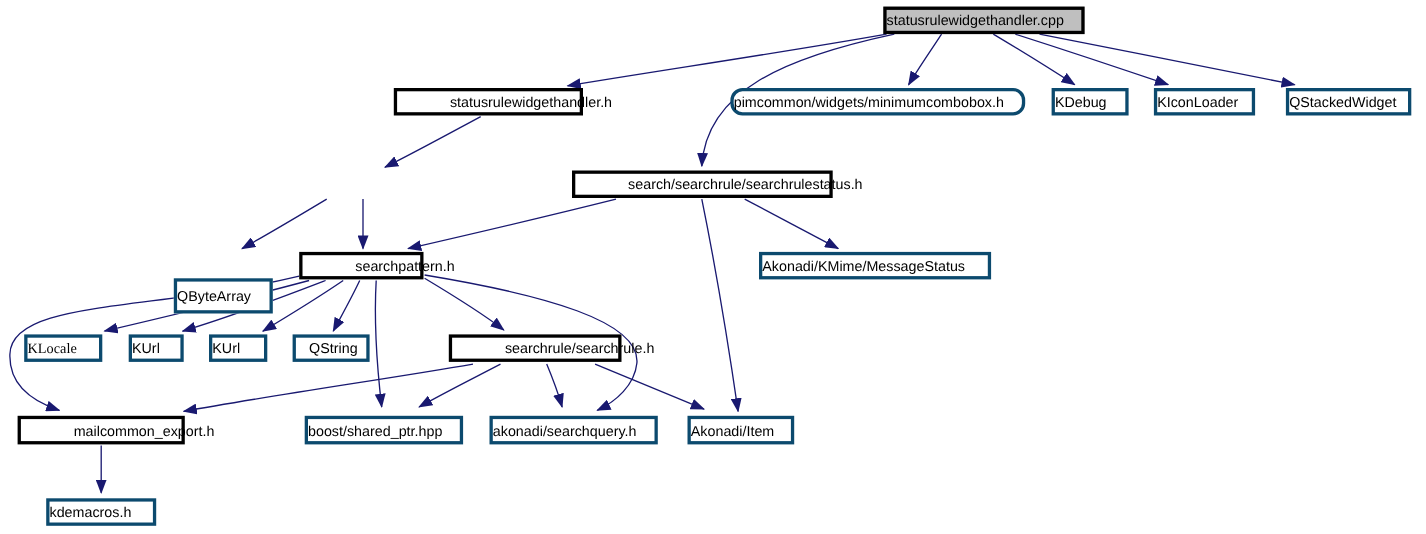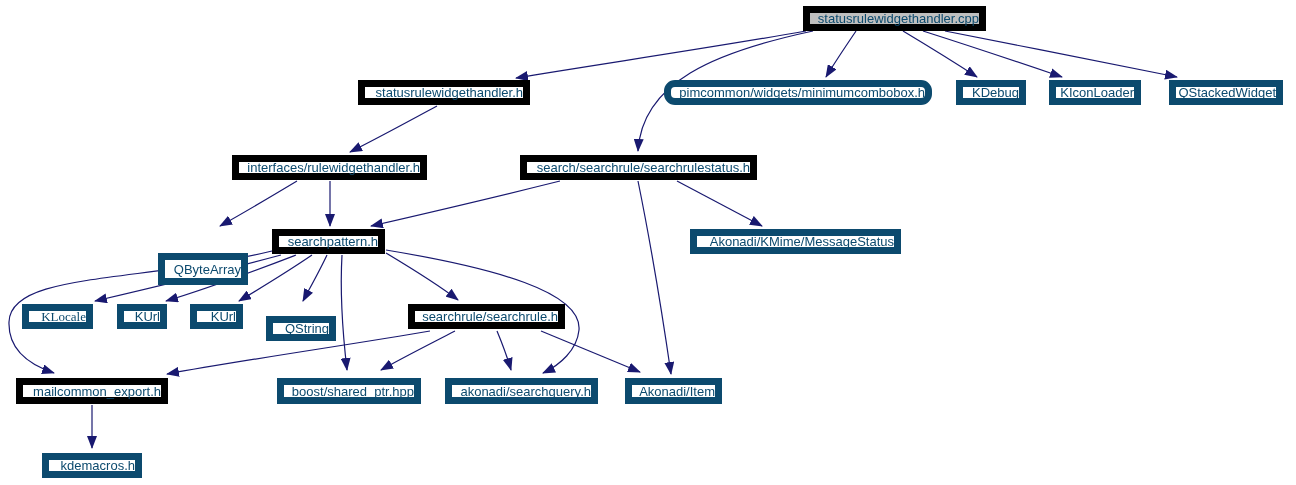--- a/index.html
+++ b/index.html
@@ -6,25 +6,25 @@
   .canvas{
     position:relative;
     width:1296px;height:485px;
     background:#ffffff;
     font-family:"Liberation Sans", sans-serif;
     overflow:hidden;
   }
   svg.edges{position:absolute;left:0;top:0;}
   .node{
     position:absolute;
-    display:flex;align-items:center;justify-content:flex-end;
+    display:flex;align-items:center;justify-content:flex-start;
     box-sizing:border-box;
     background:#ffffff;
-    border:7px solid #0c4a6e;
-    color:#0c4a6e;
+    border:3px solid #0c4a6e;
+    color:#000000;
     font-size:13px;
     white-space:nowrap;
     line-height:1;
   }
   .node.internal{border-color:#000000;padding-left:48px;}
   .node.main{background:#bfbfbf;border-color:#000000;}
 </style>
 </head>
 <body>
 
@@ -72,23 +72,20 @@
     </div>
     <div class="node external" style="left: 956px; top: 80px; width: 70px; height: 25px;">
       <span>KDebug</span>
     </div>
     <div class="node external" style="left: 1049px; top: 80px; width: 92px; height: 25px;">
       <span>KIconLoader</span>
     </div>
     <div class="node external" style="left: 1169px; top: 80px; width: 114px; height: 25px;">
       <span>QStackedWidget</span>
     </div>
-    <div class="node internal" style="left: 232px; top: 155px; width: 195px; height: 25px;">
-      <span>interfaces/rulewidgethandler.h</span>
-    </div>
     <div class="node internal" style="left: 520px; top: 155px; width: 237px; height: 25px;">
       <span>search/searchrule/searchrulestatus.h</span>
     </div>
     <div class="node external" style="left: 158px; top: 241px; width: 90px; height: 32px; margin-top: 12px;">
       <span>QByteArray</span>
     </div>
     <div class="node internal" style="left: 272px; top: 229px; width: 113px; height: 25px;">
       <span>searchpattern.h</span>
     </div>
     <div class="node external" style="left: 690px; top: 229px; width: 211px; height: 25px;">
@@ -96,21 +93,21 @@
     </div>
     <div class="node external" style="left: 22px; top: 304px; width: 71px; height: 25px; font-family: Liberation Serif, serif;">
       <span>KLocale</span>
     </div>
     <div class="node external" style="left: 117px; top: 304px; width: 50px; height: 25px;">
       <span>KUrl</span>
     </div>
     <div class="node external" style="left: 190px; top: 304px; width: 53px; height: 25px;">
       <span>KUrl</span>
     </div>
-    <div class="node external" style="left: 266px; top: 316px; width: 70px; height: 25px;">
+    <div class="node external" style="left: 266px; top: 304px; width: 70px; height: 25px; padding-left: 12px;">
       <span>QString</span>
     </div>
     <div class="node internal" style="left: 408px; top: 304px; width: 157px; height: 25px;">
       <span>searchrule/searchrule.h</span>
     </div>
     <div class="node internal" style="left: 16px; top: 378px; width: 152px; height: 26px;">
       <span>mailcommon_export.h</span>
     </div>
     <div class="node external" style="left: 445px; top: 378px; width: 153px; height: 26px;">
       <span>akonadi/searchquery.h</span>

